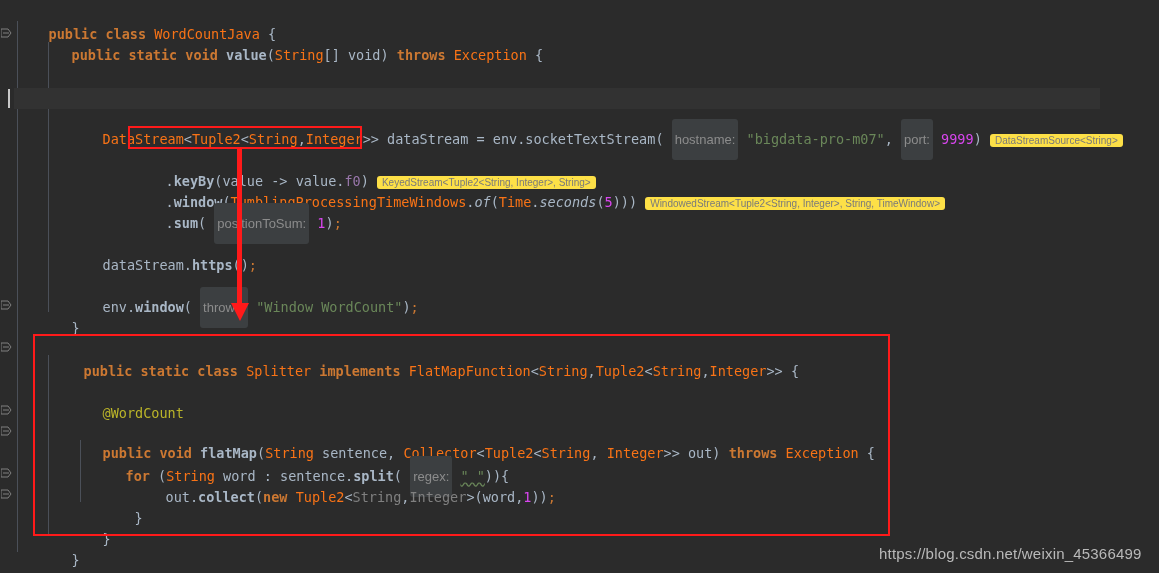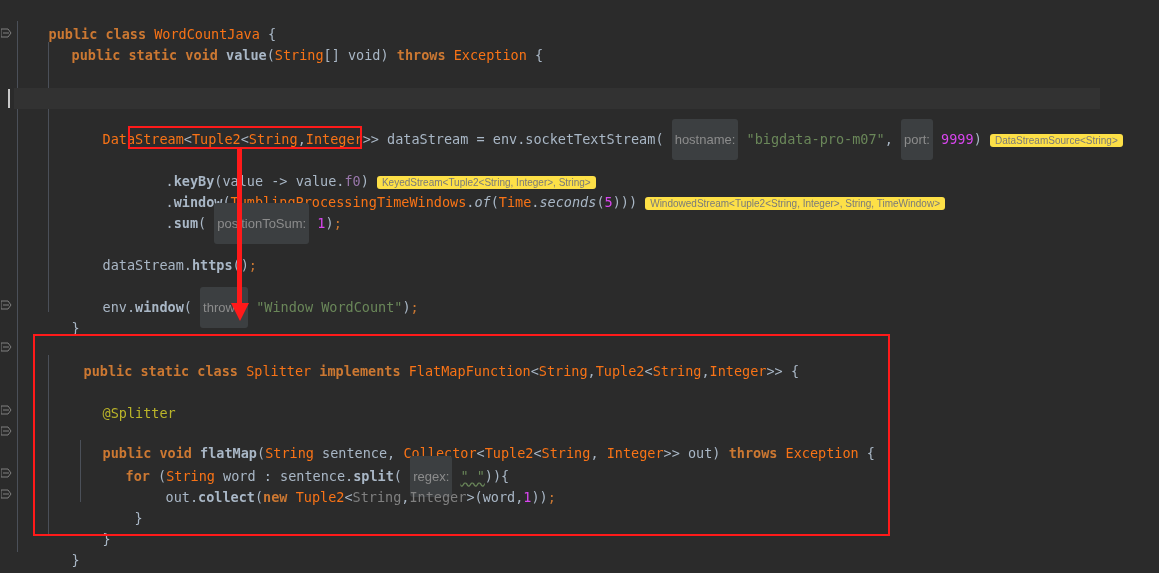--- a/index.html
+++ b/index.html
@@ -189,21 +189,21 @@
 
   <div class="line" style="top:297px;left:39px;">
     <span class="punc">}</span>
   </div>
 
   <div class="line" style="top:340px;left:51px;">
     <span class="kw">public</span> <span class="kw">static</span> <span class="kw">class</span> <span class="cls">Splitter</span> <span class="kw">implements</span> <span class="cls">FlatMapFunction</span><span class="punc">&lt;</span><span class="cls">String</span><span class="punc">,</span><span class="cls">Tuple2</span><span class="punc">&lt;</span><span class="cls">String</span><span class="punc">,</span><span class="cls">Integer</span><span class="punc">&gt;&gt;</span> <span class="punc">{</span>
   </div>
 
   <div class="line" style="top:382px;left:70px;">
-    <span class="anno">@Splitter</span>
+    <span class="anno">@WordCount</span>
   </div>
 
   <div class="line" style="top:422px;left:70px;">
     <span class="kw">public</span> <span class="kw">void</span> <span class="mth">flatMap</span><span class="punc">(</span><span class="cls">String</span> <span class="id">sentence</span><span class="punc">,</span> <span class="cls">Collector</span><span class="punc">&lt;</span><span class="cls">Tuple2</span><span class="punc">&lt;</span><span class="cls">String</span><span class="punc">, </span><span class="cls">Integer</span><span class="punc">&gt;&gt;</span> <span class="id">out</span><span class="punc">)</span> <span class="kw">throws</span> <span class="cls">Exception</span> <span class="punc">{</span>
   </div>
 
   <div class="line" style="top:445px;left:93px;">
     <span class="kw">for</span> <span class="punc">(</span><span class="cls">String</span> <span class="id">word</span> <span class="punc">:</span> <span class="id">sentence</span><span class="punc">.</span><span class="mth">split</span><span class="punc">(</span> <span class="hint">regex:</span> <span class="str squiggle">" "</span><span class="punc">)){</span>
   </div>
 
@@ -227,14 +227,15 @@
     
   </div>
 
   <div class="redbox" style="left:128px;top:126px;width:234px;height:23px;"></div>
 
   <div class="redline" style="left:237px;top:149px;width:5px;height:155px;"></div>
   <div class="arrowhead" style="left:231px;top:303px;"></div>
 
   <div class="redbox" style="left:33px;top:334px;width:857px;height:202px;"></div>
 
+  <div class="watermark" style="left:879px;top:545px;">https://blog.csdn.net/weixin_45366499</div>
 
 </div>
 
 </body></html>

